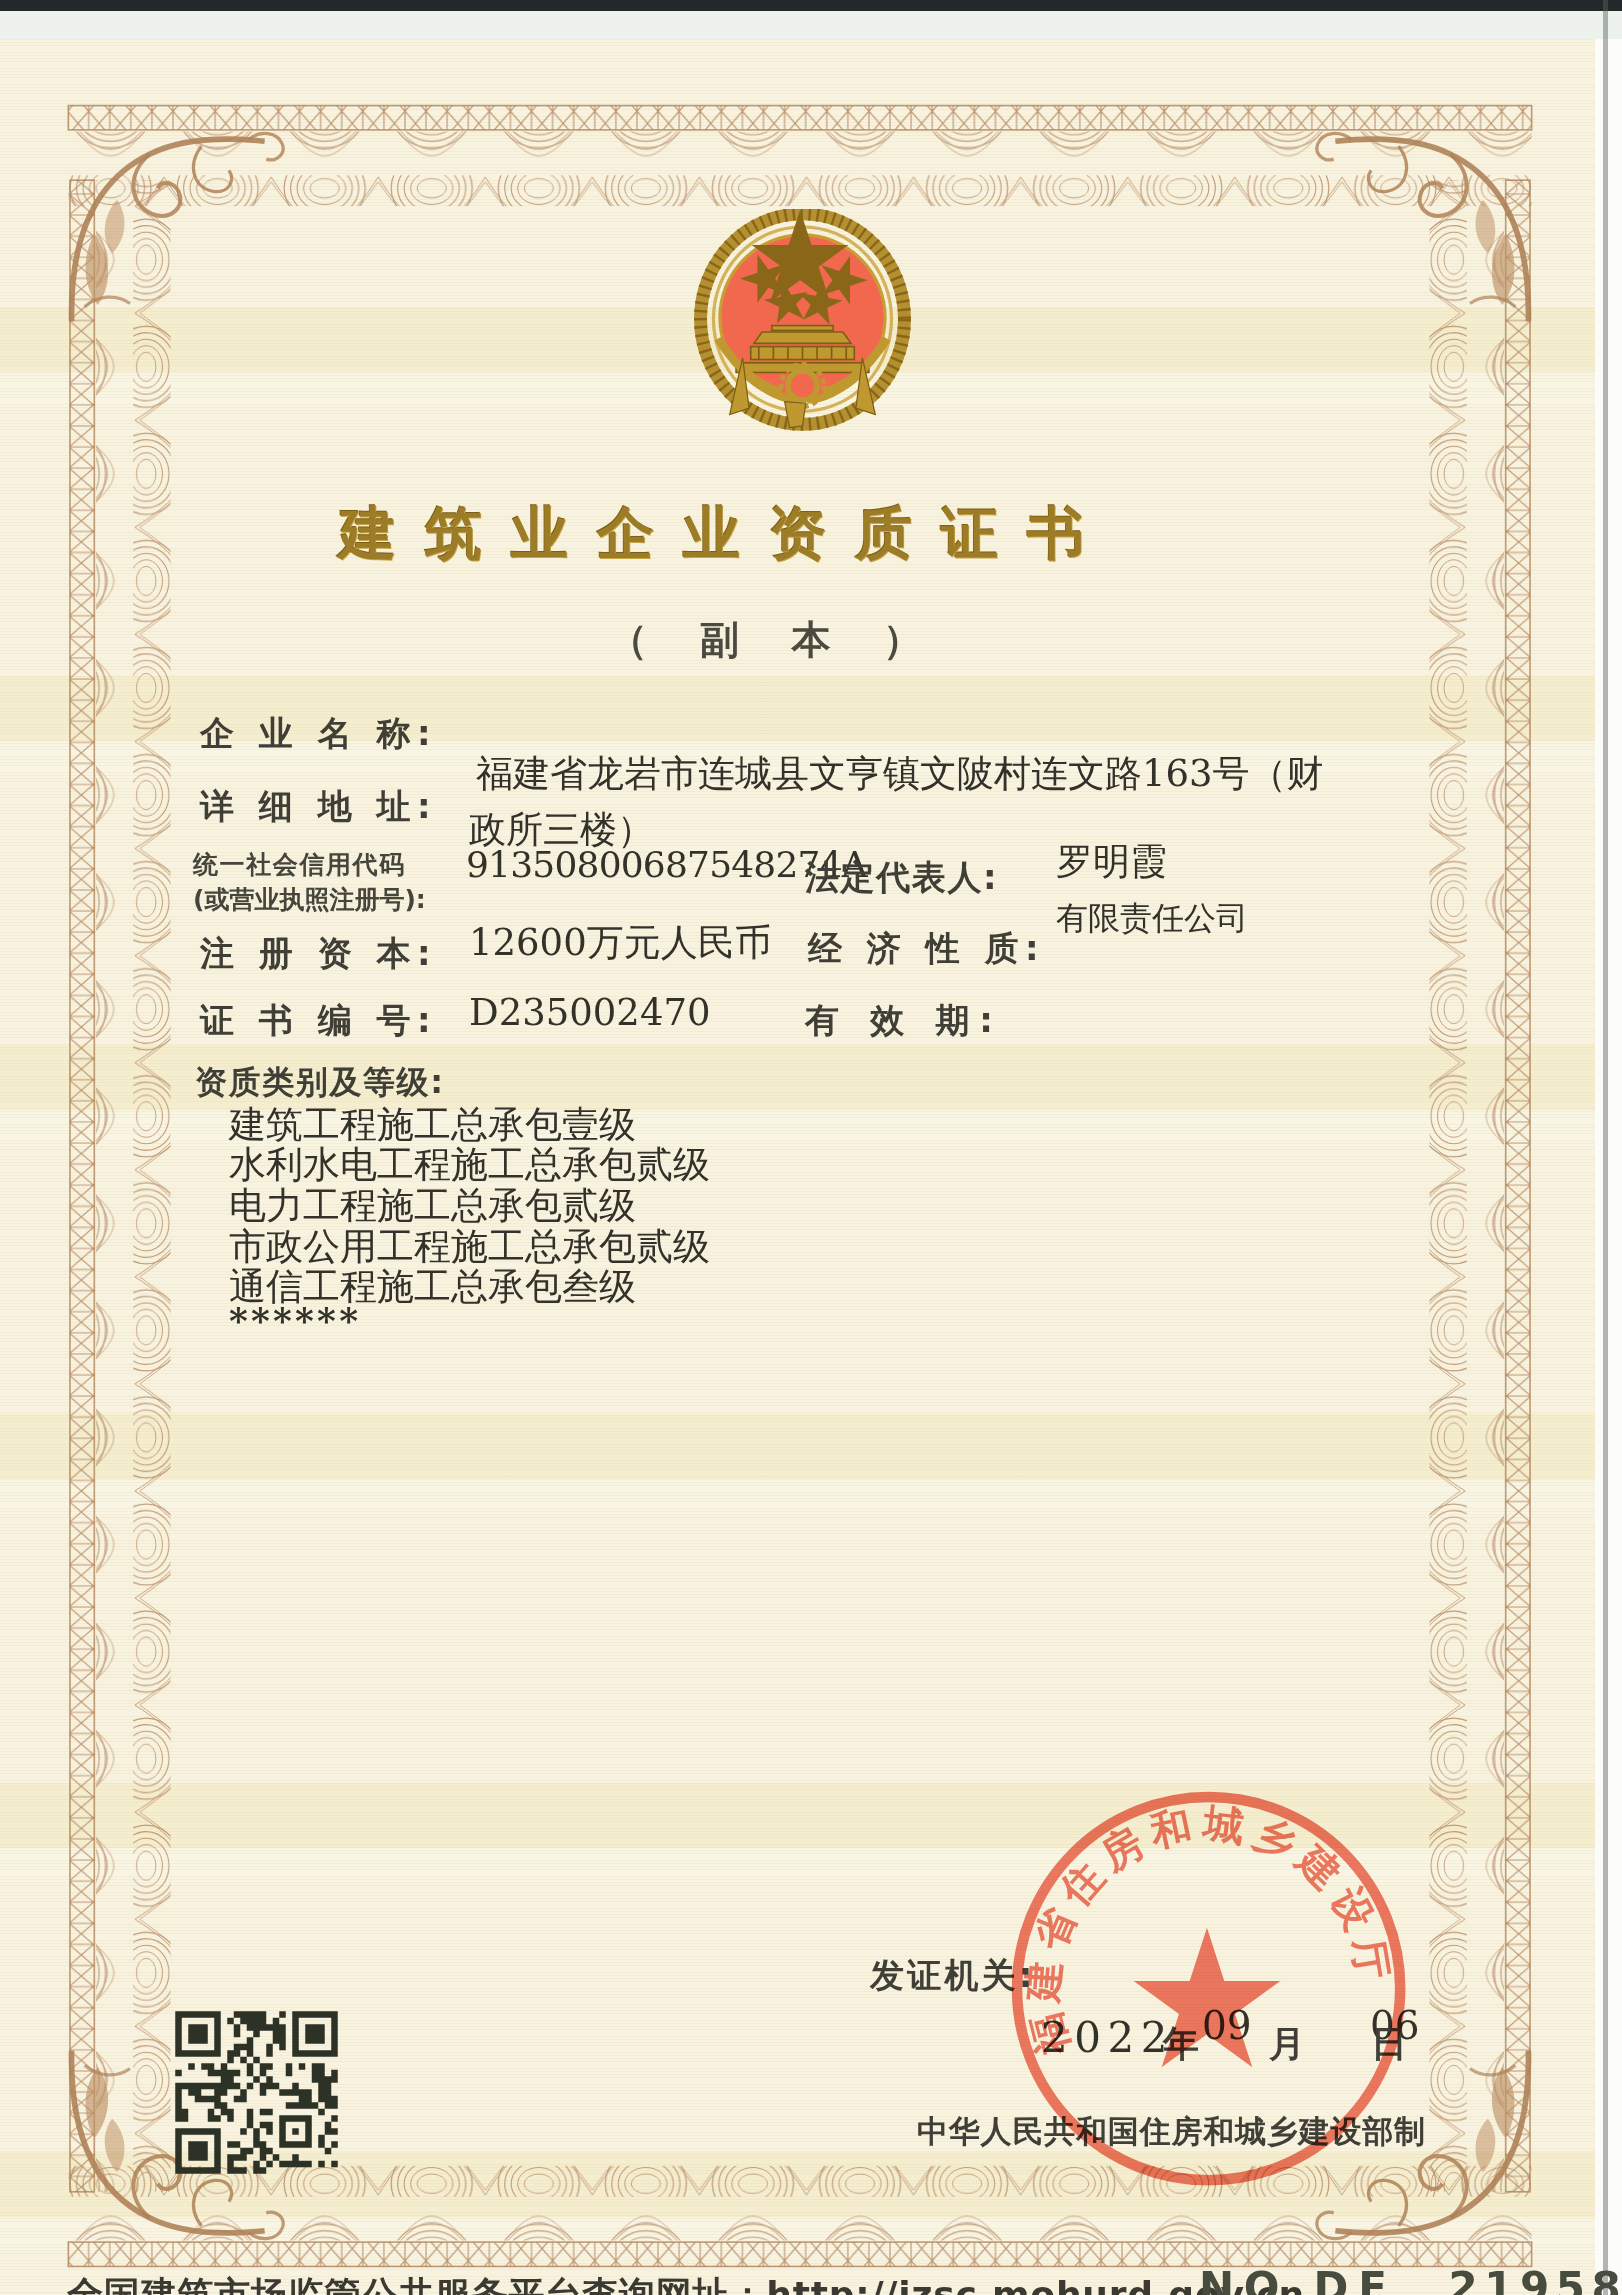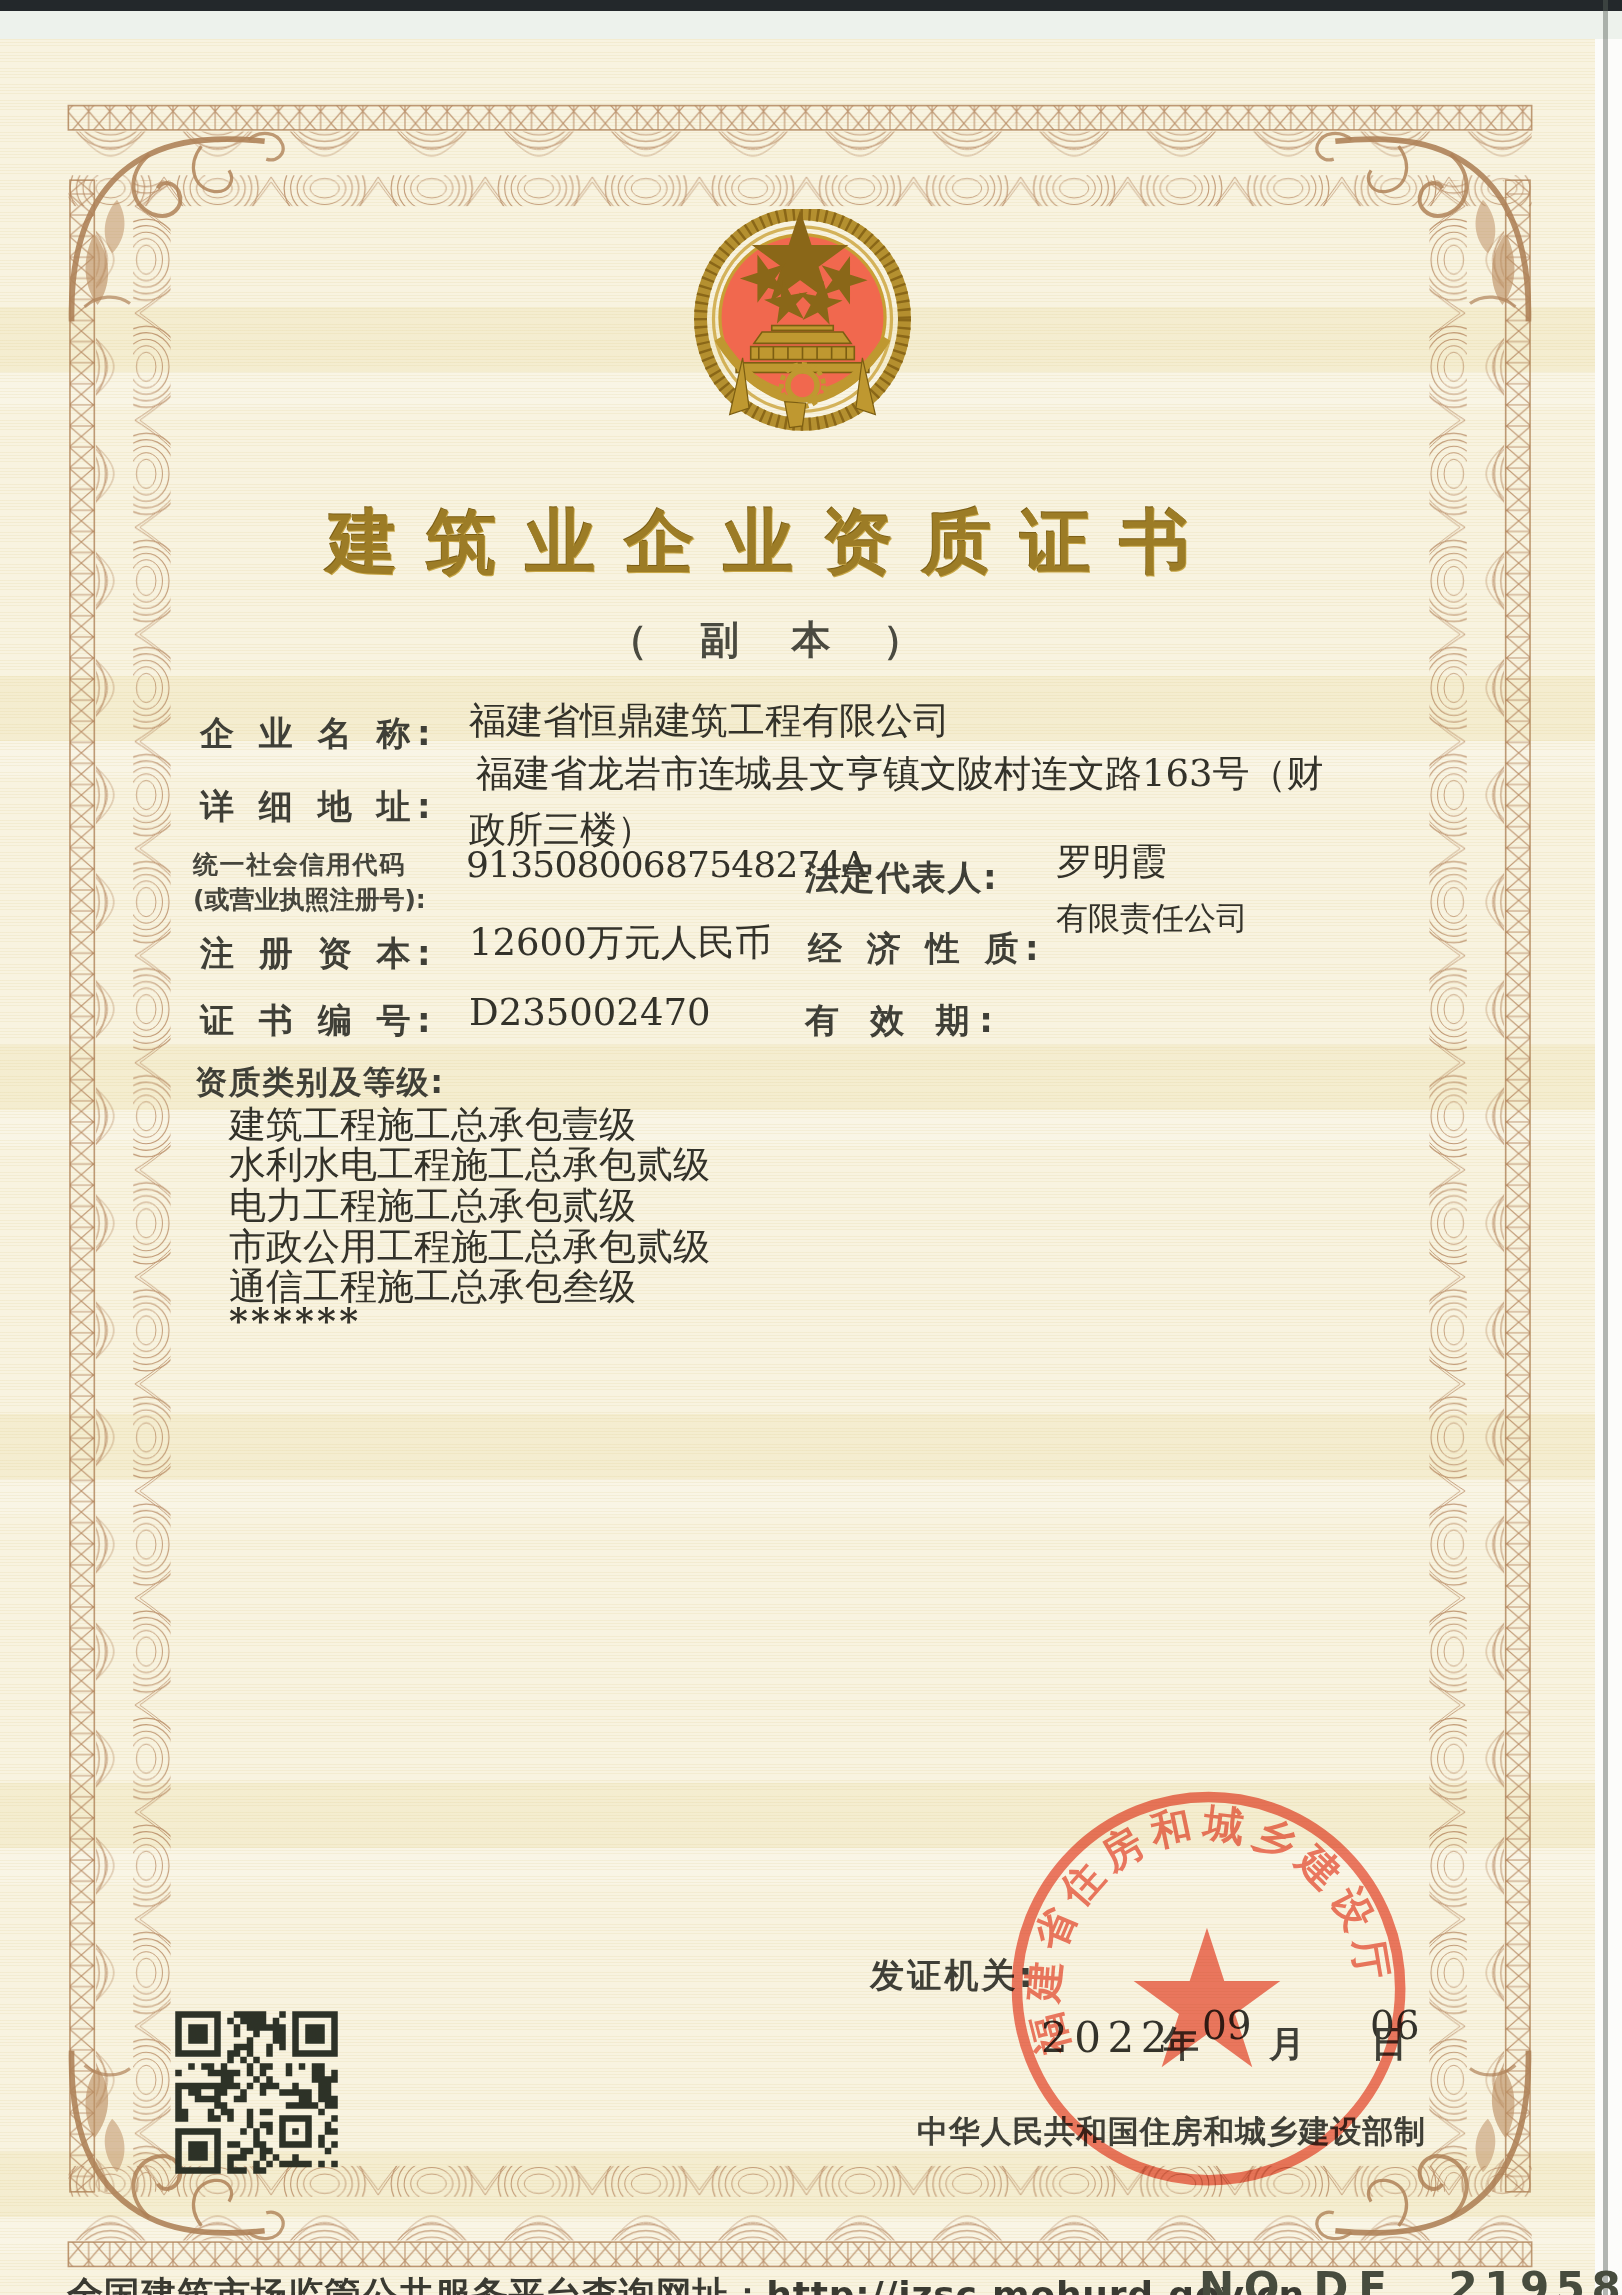--- a/index.html
+++ b/index.html
@@ -132,25 +132,24 @@
       <path d="M58,198 C84,226 112,236 128,236" stroke-width="9"></path>
       <path d="M210,198 C184,226 156,236 140,236" stroke-width="9"></path>
     </g>
     <g fill="#bf9830" stroke="#7c5e12" stroke-width="1.5">
       <path d="M60,184 l-16,70 l24,-8 z"></path>
       <path d="M208,184 l16,70 l-24,-8 z"></path>
       <path d="M112,238 l6,32 l16,-2 l4,-28 z"></path>
     </g>
   </svg>
 
-  <div class="abs title" style="left:292px;top:496px;width:933px;text-align:center;font-size:70px;letter-spacing:29px;text-indent:29px;">建筑业企业资质证书</div>
+  <div class="abs title" style="left:310px;top:496px;width:933px;font-size:57px;letter-spacing:29px;text-indent:29px;">建筑业企业资质证书</div>
   <div class="abs subtitle" style="left:552px;top:613px;width:446px;text-align:center;font-size:39px;letter-spacing:19.5px;">（ 副 本 ）</div>
 
   <div class="abs lbl" style="left:200px;top:711px;font-size:34px;letter-spacing:6.5px;">企 业 名 称:</div>
-  <div class="abs val" style="left:469px;top:696px;font-size:37px;">福建省恒鼎建筑工程有限公司</div>
 
   <div class="abs lbl" style="left:200px;top:784px;font-size:34px;letter-spacing:6.5px;">详 细 地 址:</div>
   <div class="abs val" style="left:476px;top:749px;font-size:37px;">福建省龙岩市连城县文亨镇文陂村连文路163号（财</div>
   <div class="abs val" style="left:469px;top:805px;font-size:37px;">政所三楼）</div>
 
   <div class="abs lbl-sm" style="left:193px;top:848px;font-size:25px;letter-spacing:1.6px;">统一社会信用代码</div>
   <div class="abs lbl-sm" style="left:193px;top:883px;font-size:25px;">(或营业执照注册号):</div>
   <div class="abs val" style="left:466px;top:844px;font-size:36px;letter-spacing:-0.8px;">91350800687548274A</div>
 
   <div class="abs lbl" style="left:805px;top:855px;font-size:34px;letter-spacing:1.6px;">法定代表人:</div>

